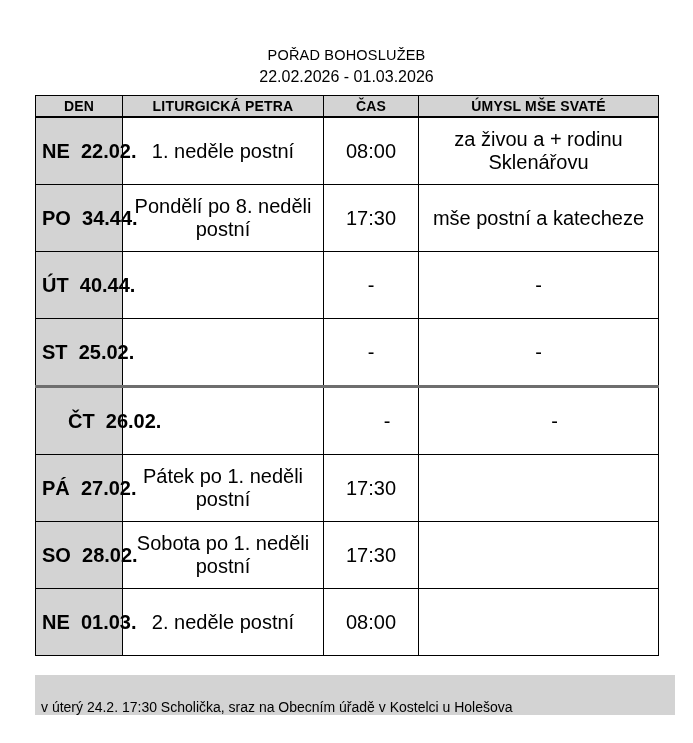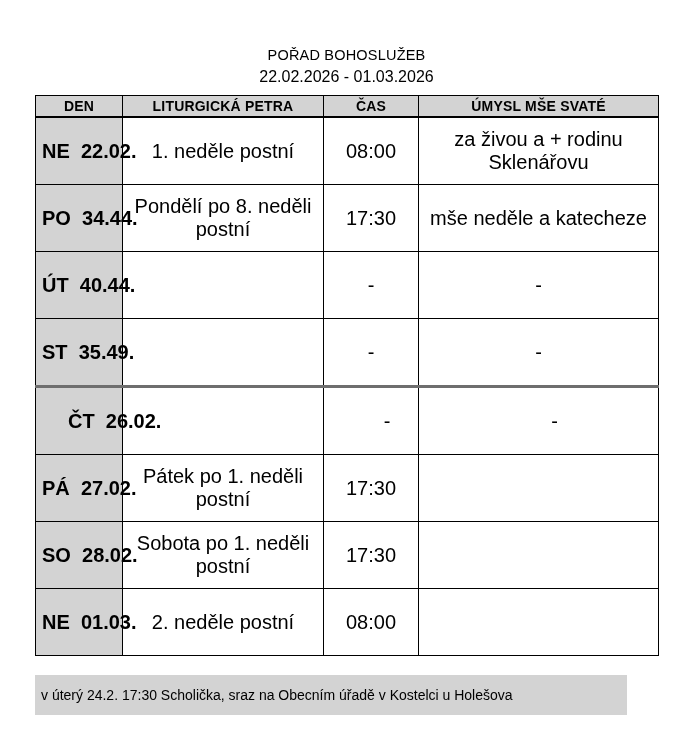--- a/index.html
+++ b/index.html
@@ -85,25 +85,25 @@
   table.schedule tr.page-break td {
     border-top: 3px solid #6e6e6e;
     padding-left: 32px;
   }
 
   
   .footnote {
     position: absolute;
     left: 35px;
     top: 675px;
-    width: 592px;
+    width: 640px;
     height: 40px;
     background: #d3d3d3;
     display: flex;
-    align-items: center;
+    align-items: flex-end;
     padding-left: 6px;
     box-sizing: border-box;
     font-size: 14px;
   }
 </style>
 </head>
 <body>
 
 <div class="page">
 
@@ -131,30 +131,30 @@
       <tr>
         <td class="day">NE  22.02.</td>
         <td>1. neděle postní</td>
         <td>08:00</td>
         <td>za živou a + rodinu Sklenářovu</td>
       </tr>
       <tr>
         <td class="day">PO  34.44.</td>
         <td>Pondělí po 8. neděli postní</td>
         <td>17:30</td>
-        <td>mše neděle a katecheze</td>
+        <td>mše postní a katecheze</td>
       </tr>
       <tr>
         <td class="day">ÚT  40.44.</td>
         <td></td>
         <td>-</td>
         <td>-</td>
       </tr>
       <tr>
-        <td class="day">ST  35.49.</td>
+        <td class="day">ST  25.02.</td>
         <td></td>
         <td>-</td>
         <td>-</td>
       </tr>
       <tr class="page-break">
         <td class="day">ČT  26.02.</td>
         <td></td>
         <td>-</td>
         <td>-</td>
       </tr>

